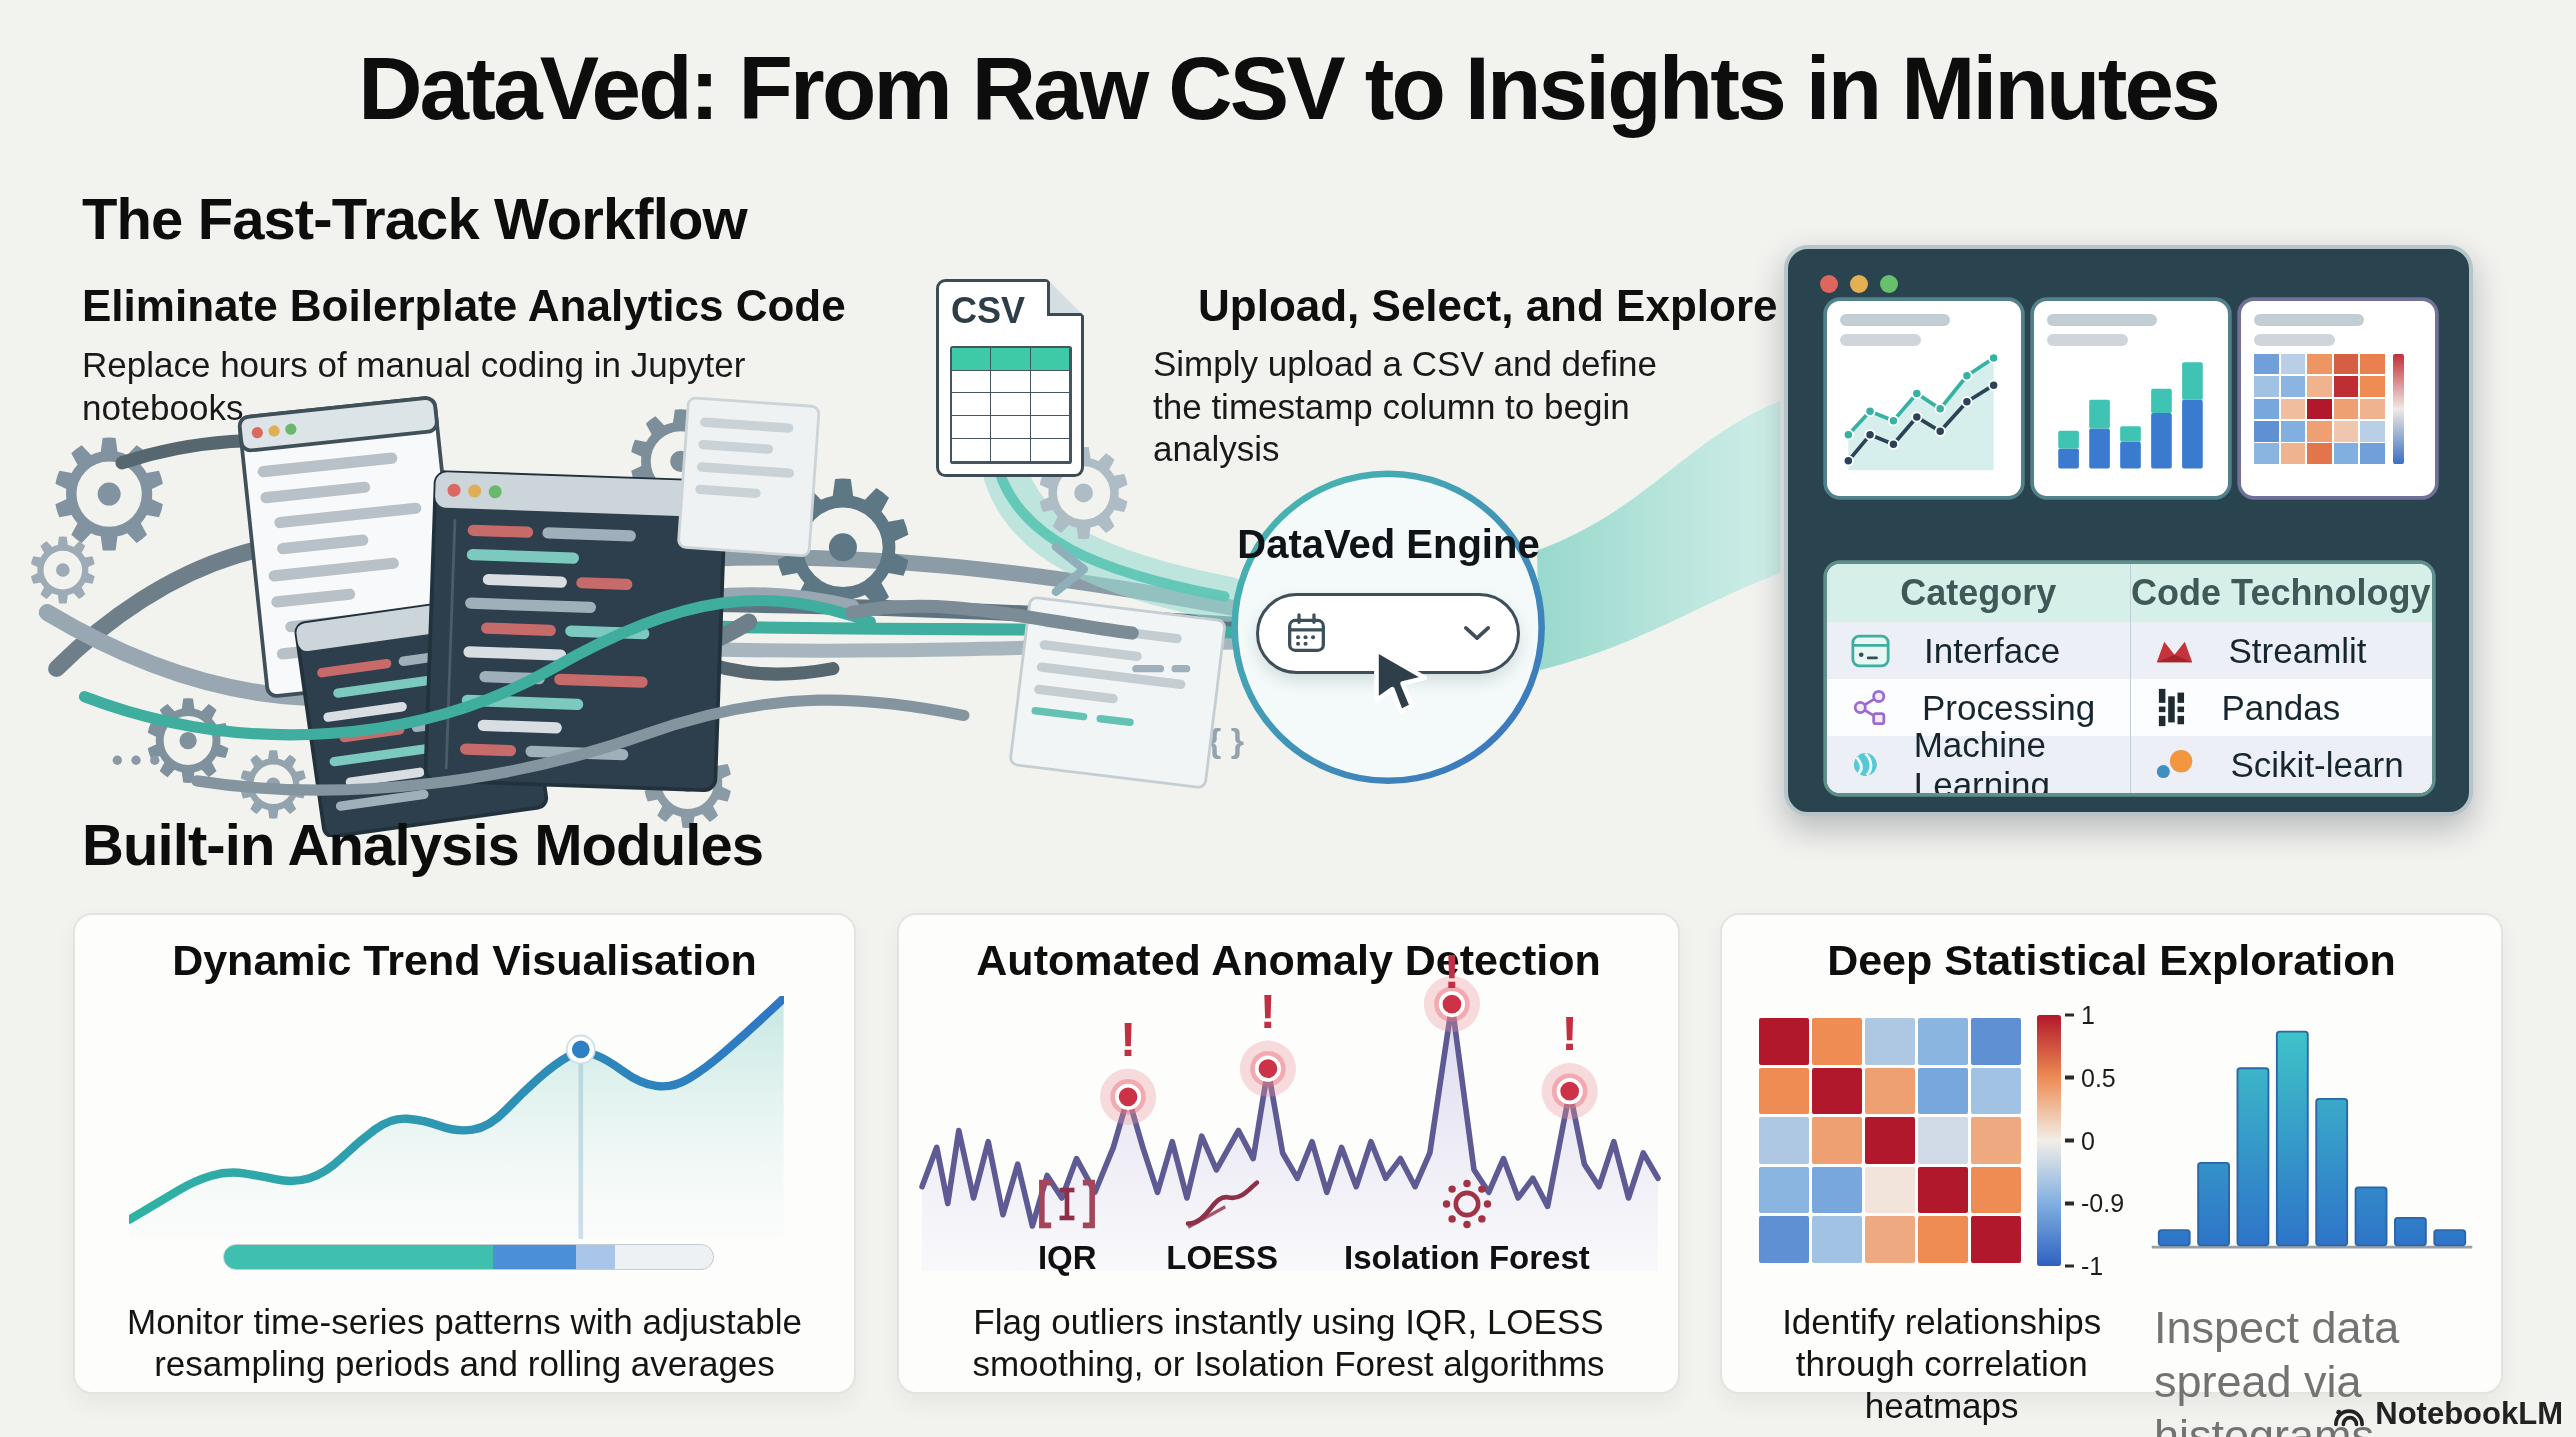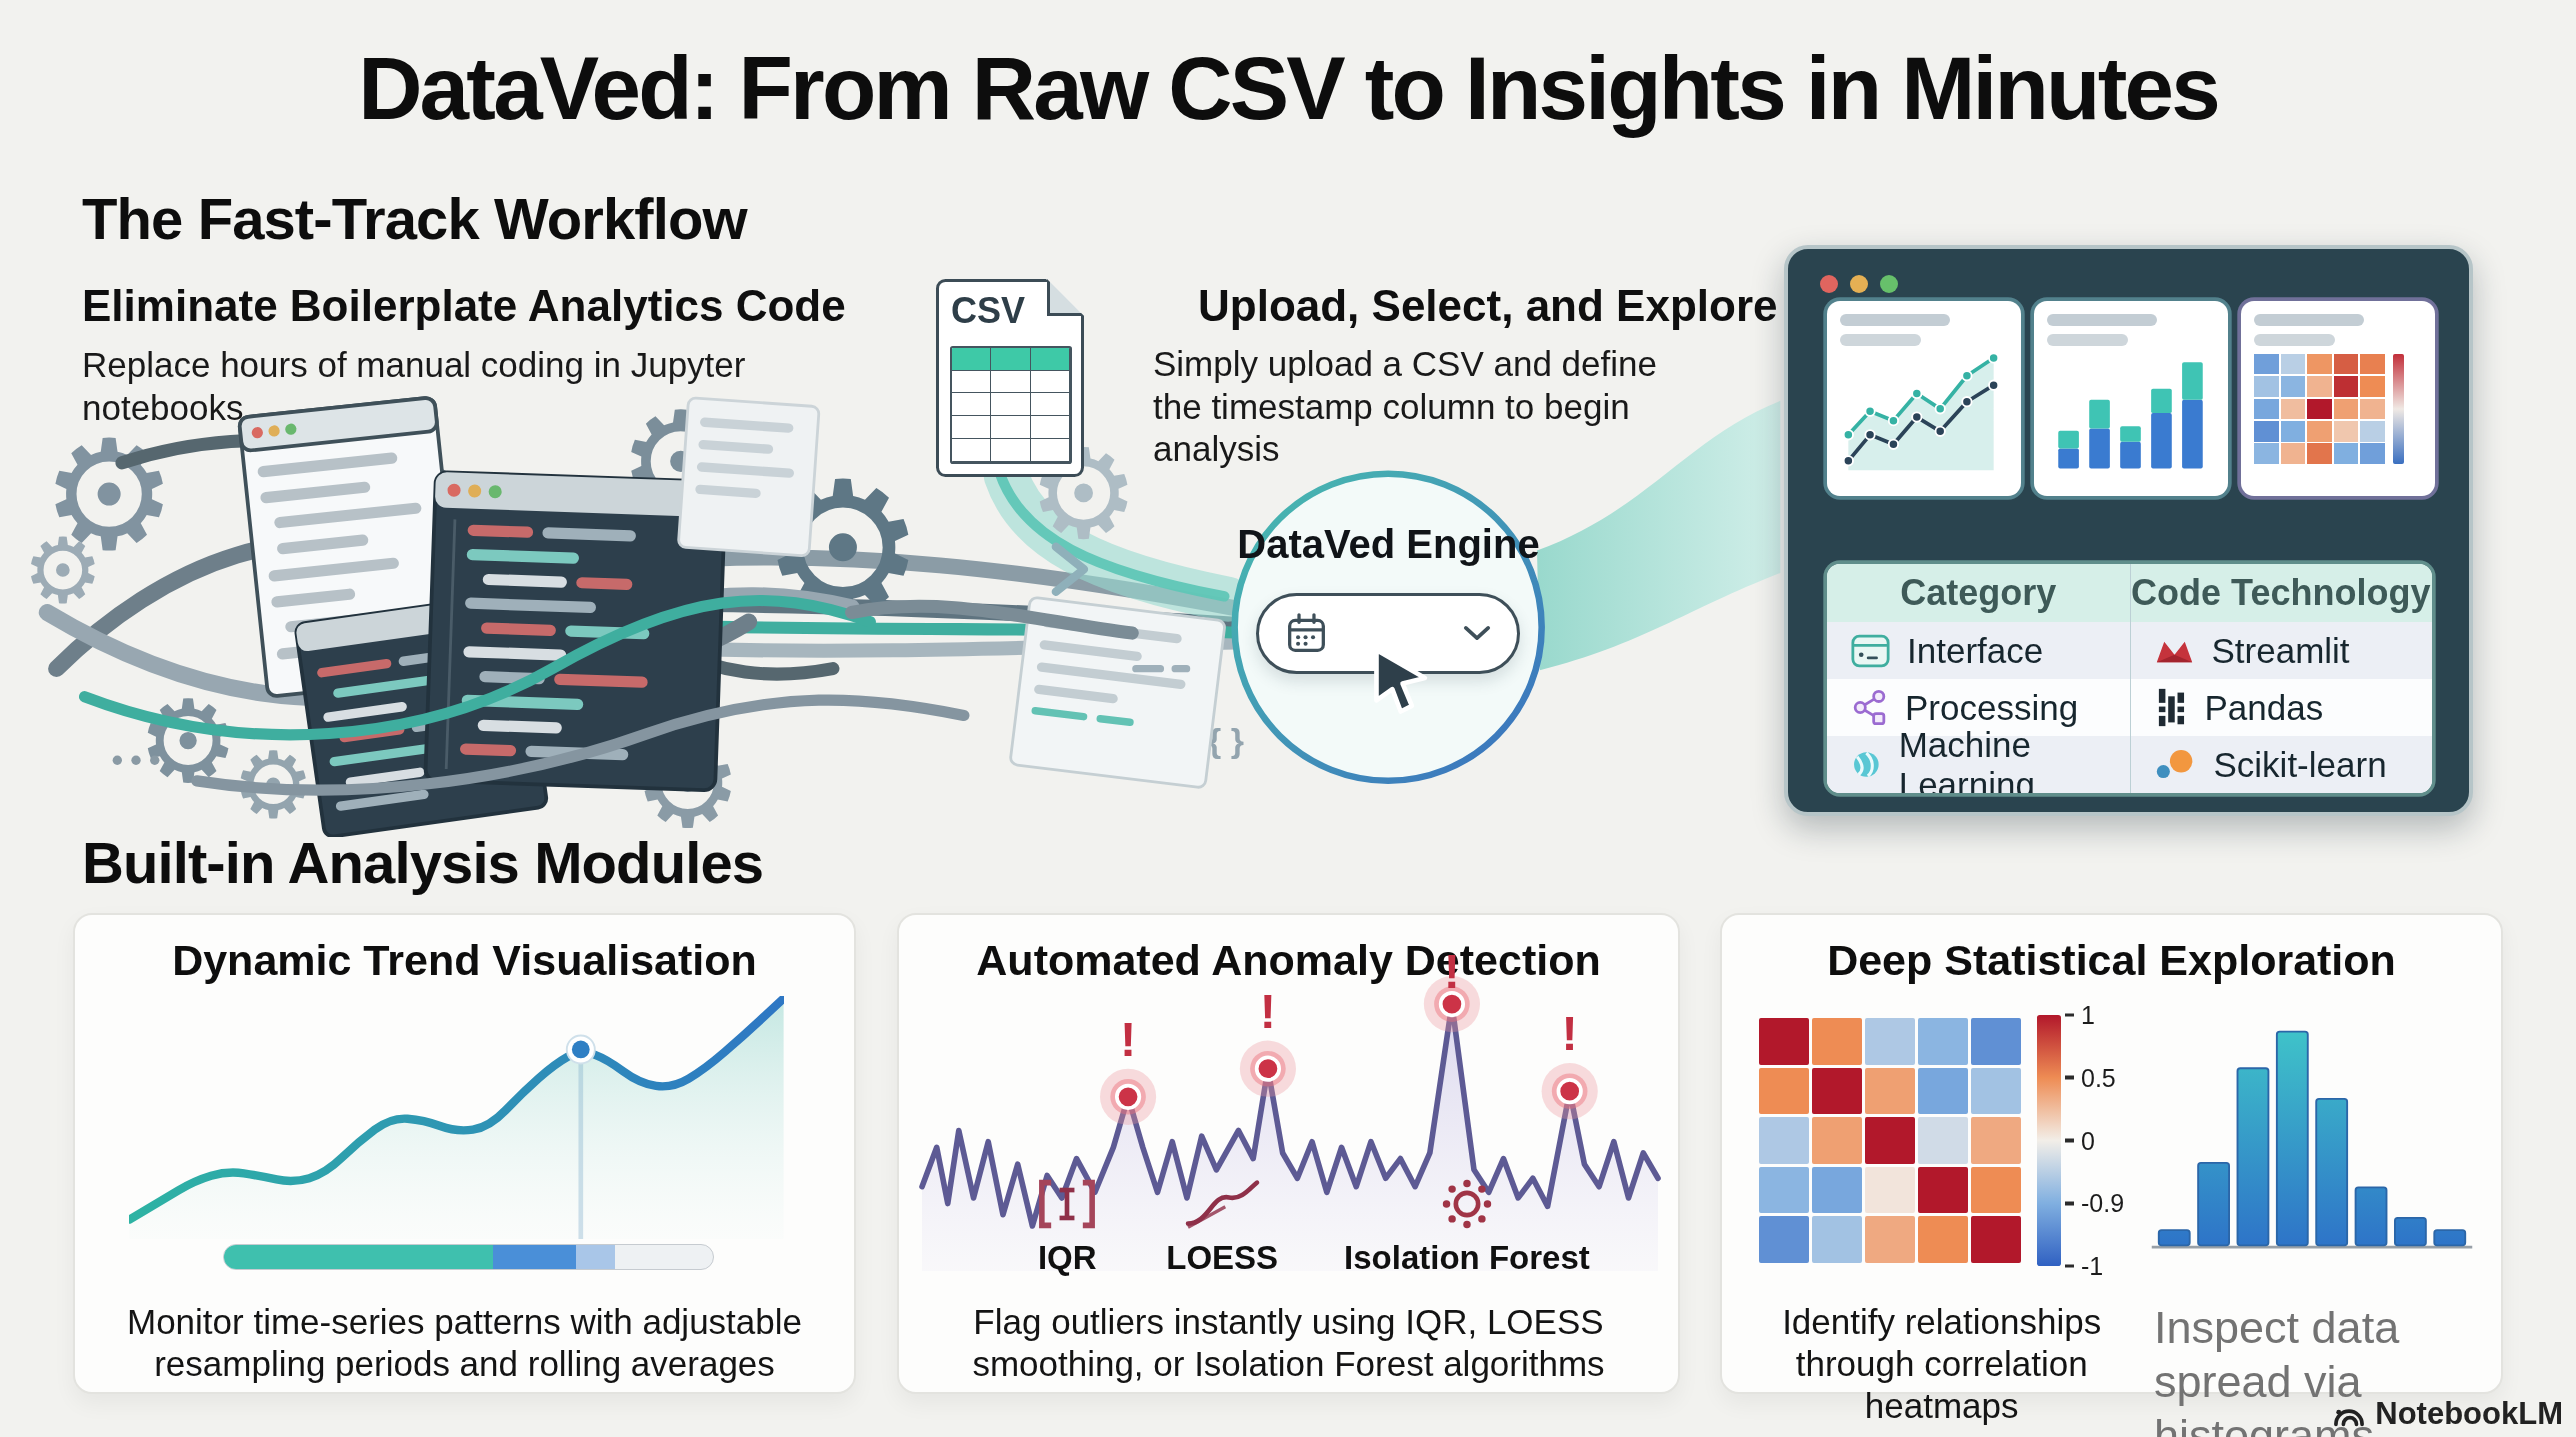--- a/index.html
+++ b/index.html
@@ -37,21 +37,21 @@
   .thumb{top:52px;width:194px;height:195px;background:#fff;border-radius:13px;padding:13px 13px 7.5px 13px;box-sizing:border-box;
     box-shadow:0 0 0 3.7px rgba(130,205,215,.45);}
   .thumb.purple{box-shadow:0 0 0 3.7px rgba(170,150,215,.55);}
   .sk{height:12px;border-radius:6.6px;background:#c3cdd4;}
   .sk2{height:12px;border-radius:6.6px;background:#ced6db;margin-top:8.4px;}
   #btable{left:39px;top:315px;width:605px;height:229px;background:#fff;border-radius:13px;overflow:hidden;
     box-shadow:0 0 0 3.7px rgba(150,215,200,.5);}
   #btable-header{display:flex;height:58px;background:#d6efe8;}
   #btable-header div{flex:1;display:flex;align-items:center;justify-content:center;font-size:36px;font-weight:600;color:#3e5a58;}
   .brow{display:flex;height:57px;}
-  .brow .cell{flex:1;display:flex;align-items:center;padding-left:24px;gap:17px;font-size:35px;font-weight:500;color:#17262e;}
+  .brow .cell{flex:1;display:flex;align-items:center;padding-left:24px;gap:34px;font-size:35px;font-weight:500;color:#17262e;}
   .brow:nth-child(odd){background:#eceff5;}
   .brow:nth-child(even){background:#fcfdfe;}
   #btable-vline{left:50%;top:0;width:1.9px;height:100%;background:#bcd0d5;z-index:2;}
   
   .module-card{top:913px;width:783px;height:481px;background:#fdfdfc;border:2.8px solid #e3e3df;border-radius:19px;
     box-sizing:border-box;box-shadow:0 9.4px 22.5px rgba(0,0,0,.05);z-index:2;}
   .card-title{left:0;right:0;top:20.6px;text-align:center;font-size:43px;font-weight:700;color:#0e0e0e;}
   .card-desc{left:51px;right:51px;text-align:center;font-size:35px;color:#141414;line-height:1.2;top:386px;}
   #slider{left:148px;top:329px;width:489px;height:24px;border:1.9px solid #c6cbd0;background:#eef1f3;border-radius:13px;
     overflow:hidden;display:flex;}
@@ -399,21 +399,21 @@
           <svg width="43" height="32" viewBox="0 0 46 34">
             <circle cx="29" cy="13" r="12" fill="#f2973f"></circle>
             <circle cx="10" cy="24" r="7" fill="#3f8fbf"></circle>
           </svg>
           <span>Scikit-learn</span>
         </div>
       </div>
     </div>
   </div>
 
-  <div class="abs section-heading" style="left:82px;top:829px;">Built-in Analysis Modules</div>
+  <div class="abs section-heading" style="left:82px;top:811px;">Built-in Analysis Modules</div>
 
   <div class="abs module-card" style="left:73px;">
     <div class="abs card-title">Dynamic Trend Visualisation</div>
     <svg id="trend-svg" class="abs" style="left:54px;top:81px;" width="655" height="243" viewBox="0 0 700 260">
         <defs>
           <linearGradient id="tg-line" x1="0" y1="0" x2="1" y2="0">
             <stop offset="0" stop-color="#2eb3a3"></stop>
             <stop offset="1" stop-color="#2e77c4"></stop>
           </linearGradient>
           <linearGradient id="tg-area" x1="0" y1="0" x2="0" y2="1">

